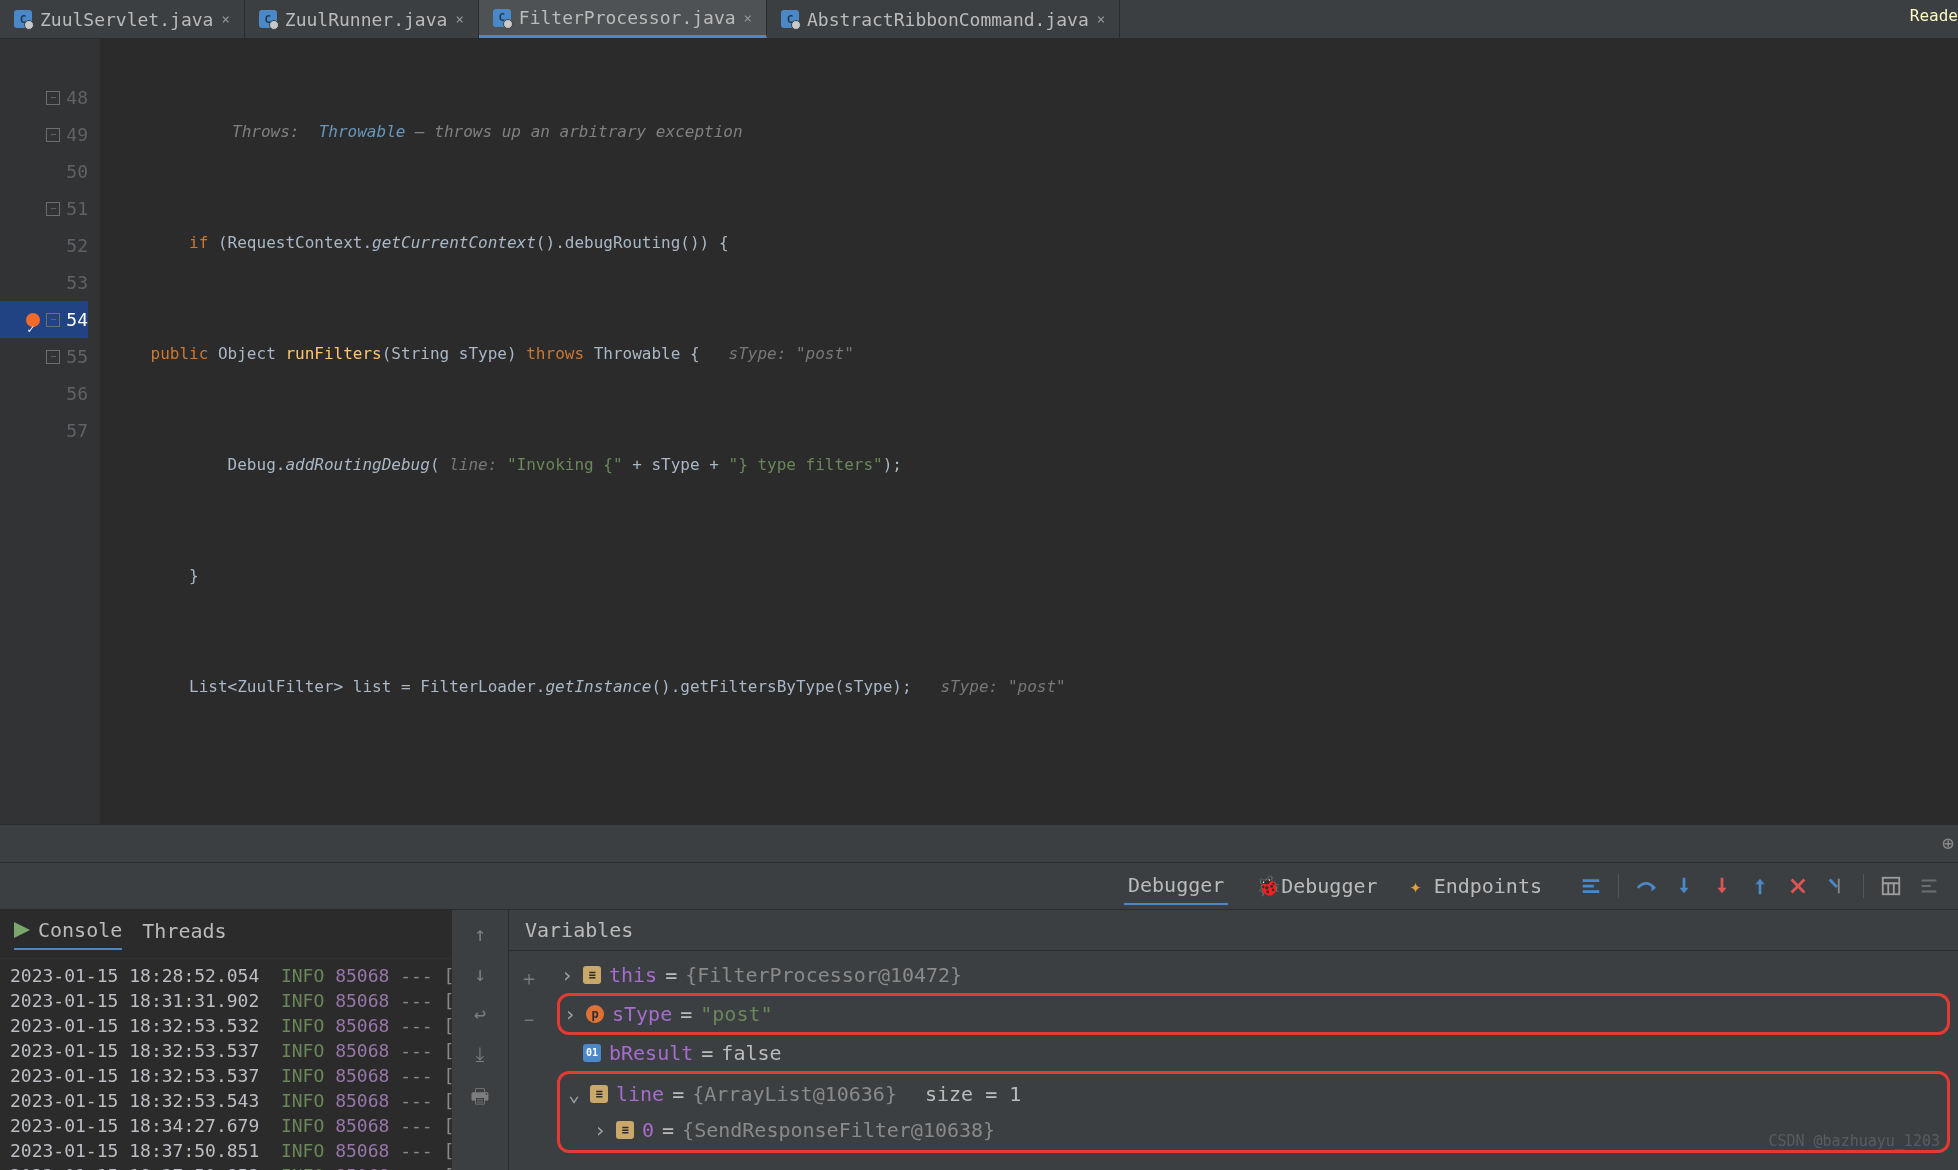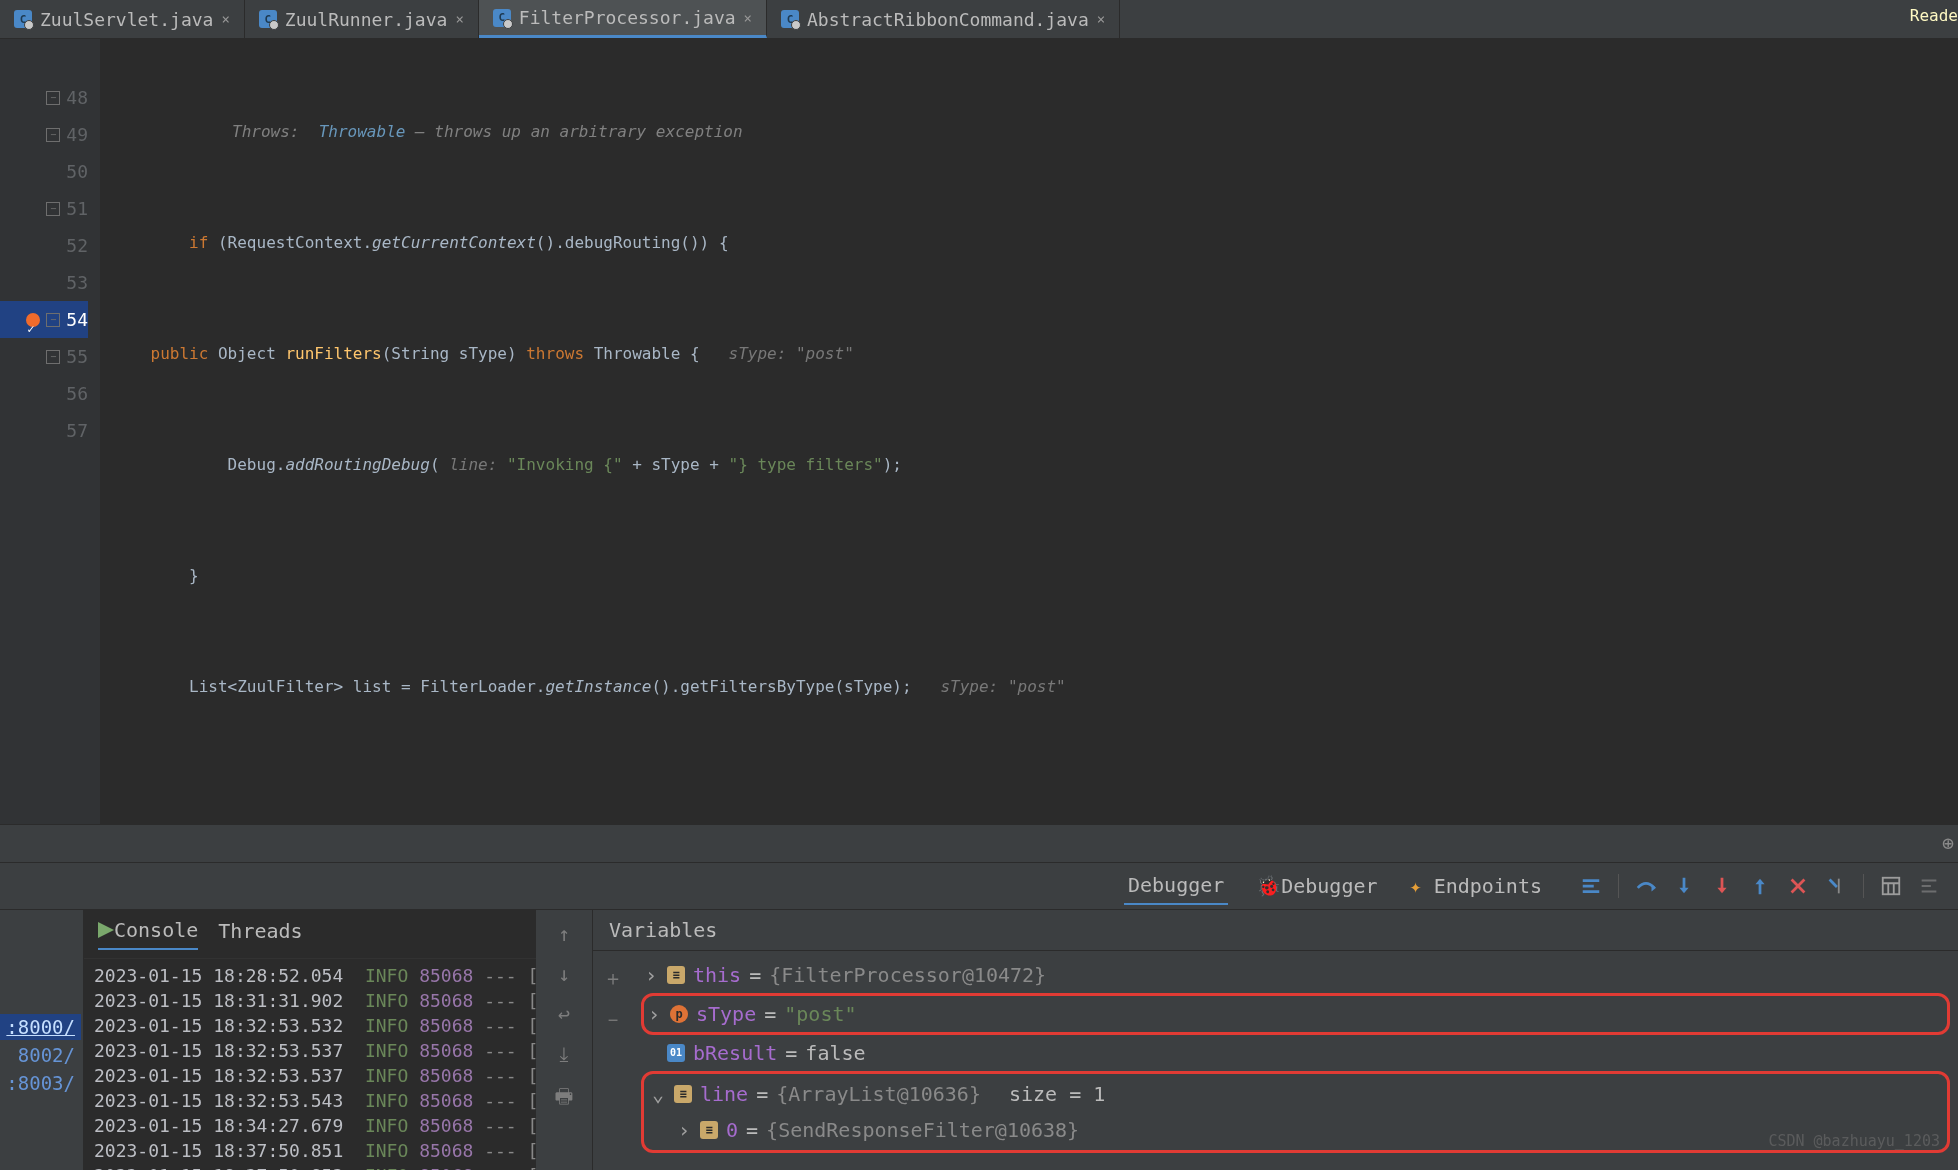--- a/index.html
+++ b/index.html
@@ -49,21 +49,21 @@
 .toolicons .sep { width:1px; height:24px; background:#555; }
 .ti { width:22px; height:22px; display:inline-block; }
 
 .dbg-body { display:flex; height: 260px; }
 .left-rail { width: 84px; background:#3c3f41; display:flex; flex-direction:column; align-items:flex-end; padding:4px 2px; gap:2px; border-right:1px solid #2b2b2b; }
 .rail-link { color:#6694d6; font-size:19px; text-align:right; padding:2px 6px; }
 .rail-link.hl { background:#214283; color:#c5dfff; text-decoration: underline; }
 
 .console-pane { width: 452px; background:#2b2b2b; display:flex; flex-direction:column; }
 .console-tabs { display:flex; gap:20px; padding:8px 14px; font-size:20px; border-bottom:1px solid #323232; align-items:center; }
-.console-tabs .ctab { color:#bbbbbb; display:flex; align-items:center; gap:0; padding-bottom:6px; }
+.console-tabs .ctab { color:#bbbbbb; display:flex; align-items:center; gap:8px; padding-bottom:6px; }
 .console-tabs .ctab.active { border-bottom:2px solid #4a88c7; }
 .play-ic { width:16px; height:16px; background:#7aa86c; clip-path: polygon(0 0, 100% 50%, 0 100%); }
 .console-out { flex:1; overflow:auto; padding:4px 10px; font-size:18px; line-height:25px; font-family:"Menlo","Consolas",monospace; }
 .console-out .lg { white-space:pre; color:#bcbec4; }
 .lvl-info { color:#6a8759; }
 .pid { color:#9876aa; }
 .dash { color:#888; }
 
 .var-rail { width:56px; display:flex; flex-direction:column; align-items:center; gap:16px; padding-top:12px; }
 .va { color:#7d7d7d; font-size:20px; }
@@ -214,26 +214,20 @@
             <rect x="3" y="3" width="18" height="18" fill="none" stroke="#9c9c9c" stroke-width="2"></rect>
             <path stroke="#9c9c9c" stroke-width="2" d="M3 9h18M9 9v12M15 9v12"></path>
           </svg>
         <svg class="ti" viewBox="0 0 24 24" style="opacity:.5">
             <path stroke="#9c9c9c" stroke-width="2" d="M4 6h16M4 12h10M4 18h16"></path>
           </svg>
       </div>
     </div>
 
     <div class="dbg-body">
-      <div class="left-rail">
-        <div style="height:98px"></div>
-        <div class="rail-link hl">:8000/</div>
-        <div class="rail-link">8002/</div>
-        <div class="rail-link">:8003/</div>
-      </div>
 
       <div class="console-pane">
         <div class="console-tabs">
           <span class="ctab active">
               <span class="play-ic"></span>
               <span>Console</span>
             </span>
           <span class="ctab">Threads</span>
         </div>
         <div class="console-out" id="console-out">

